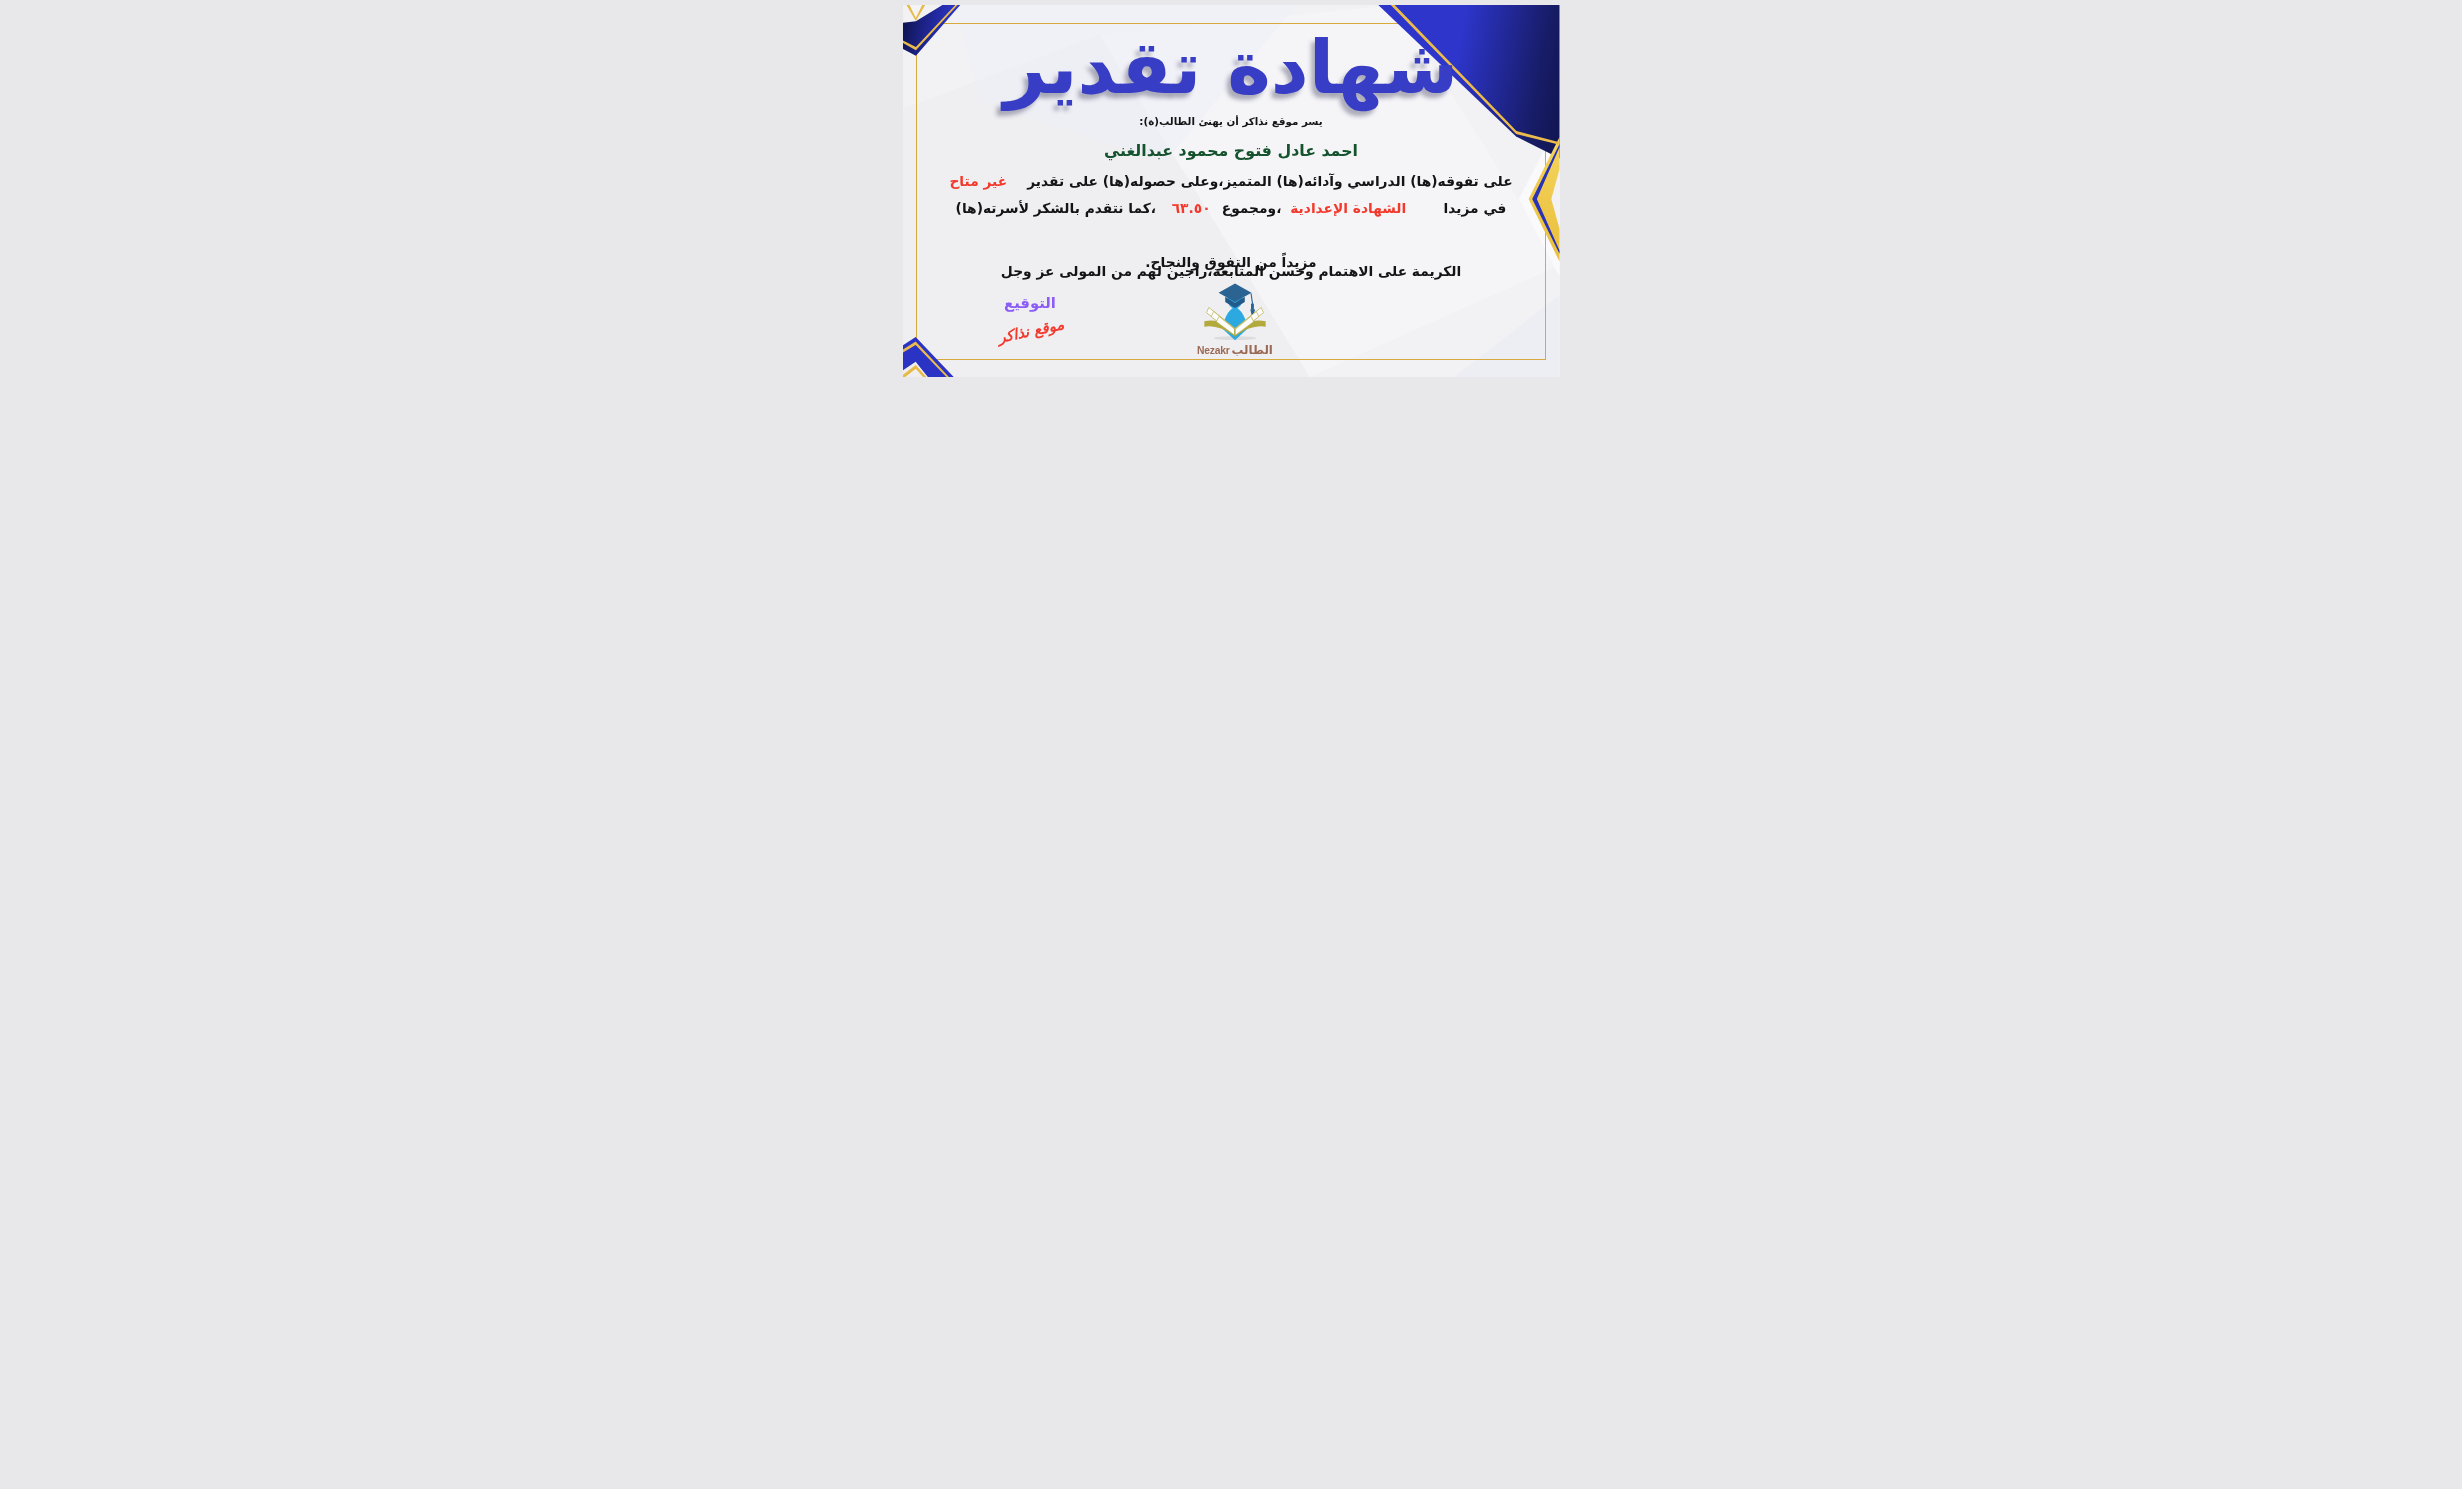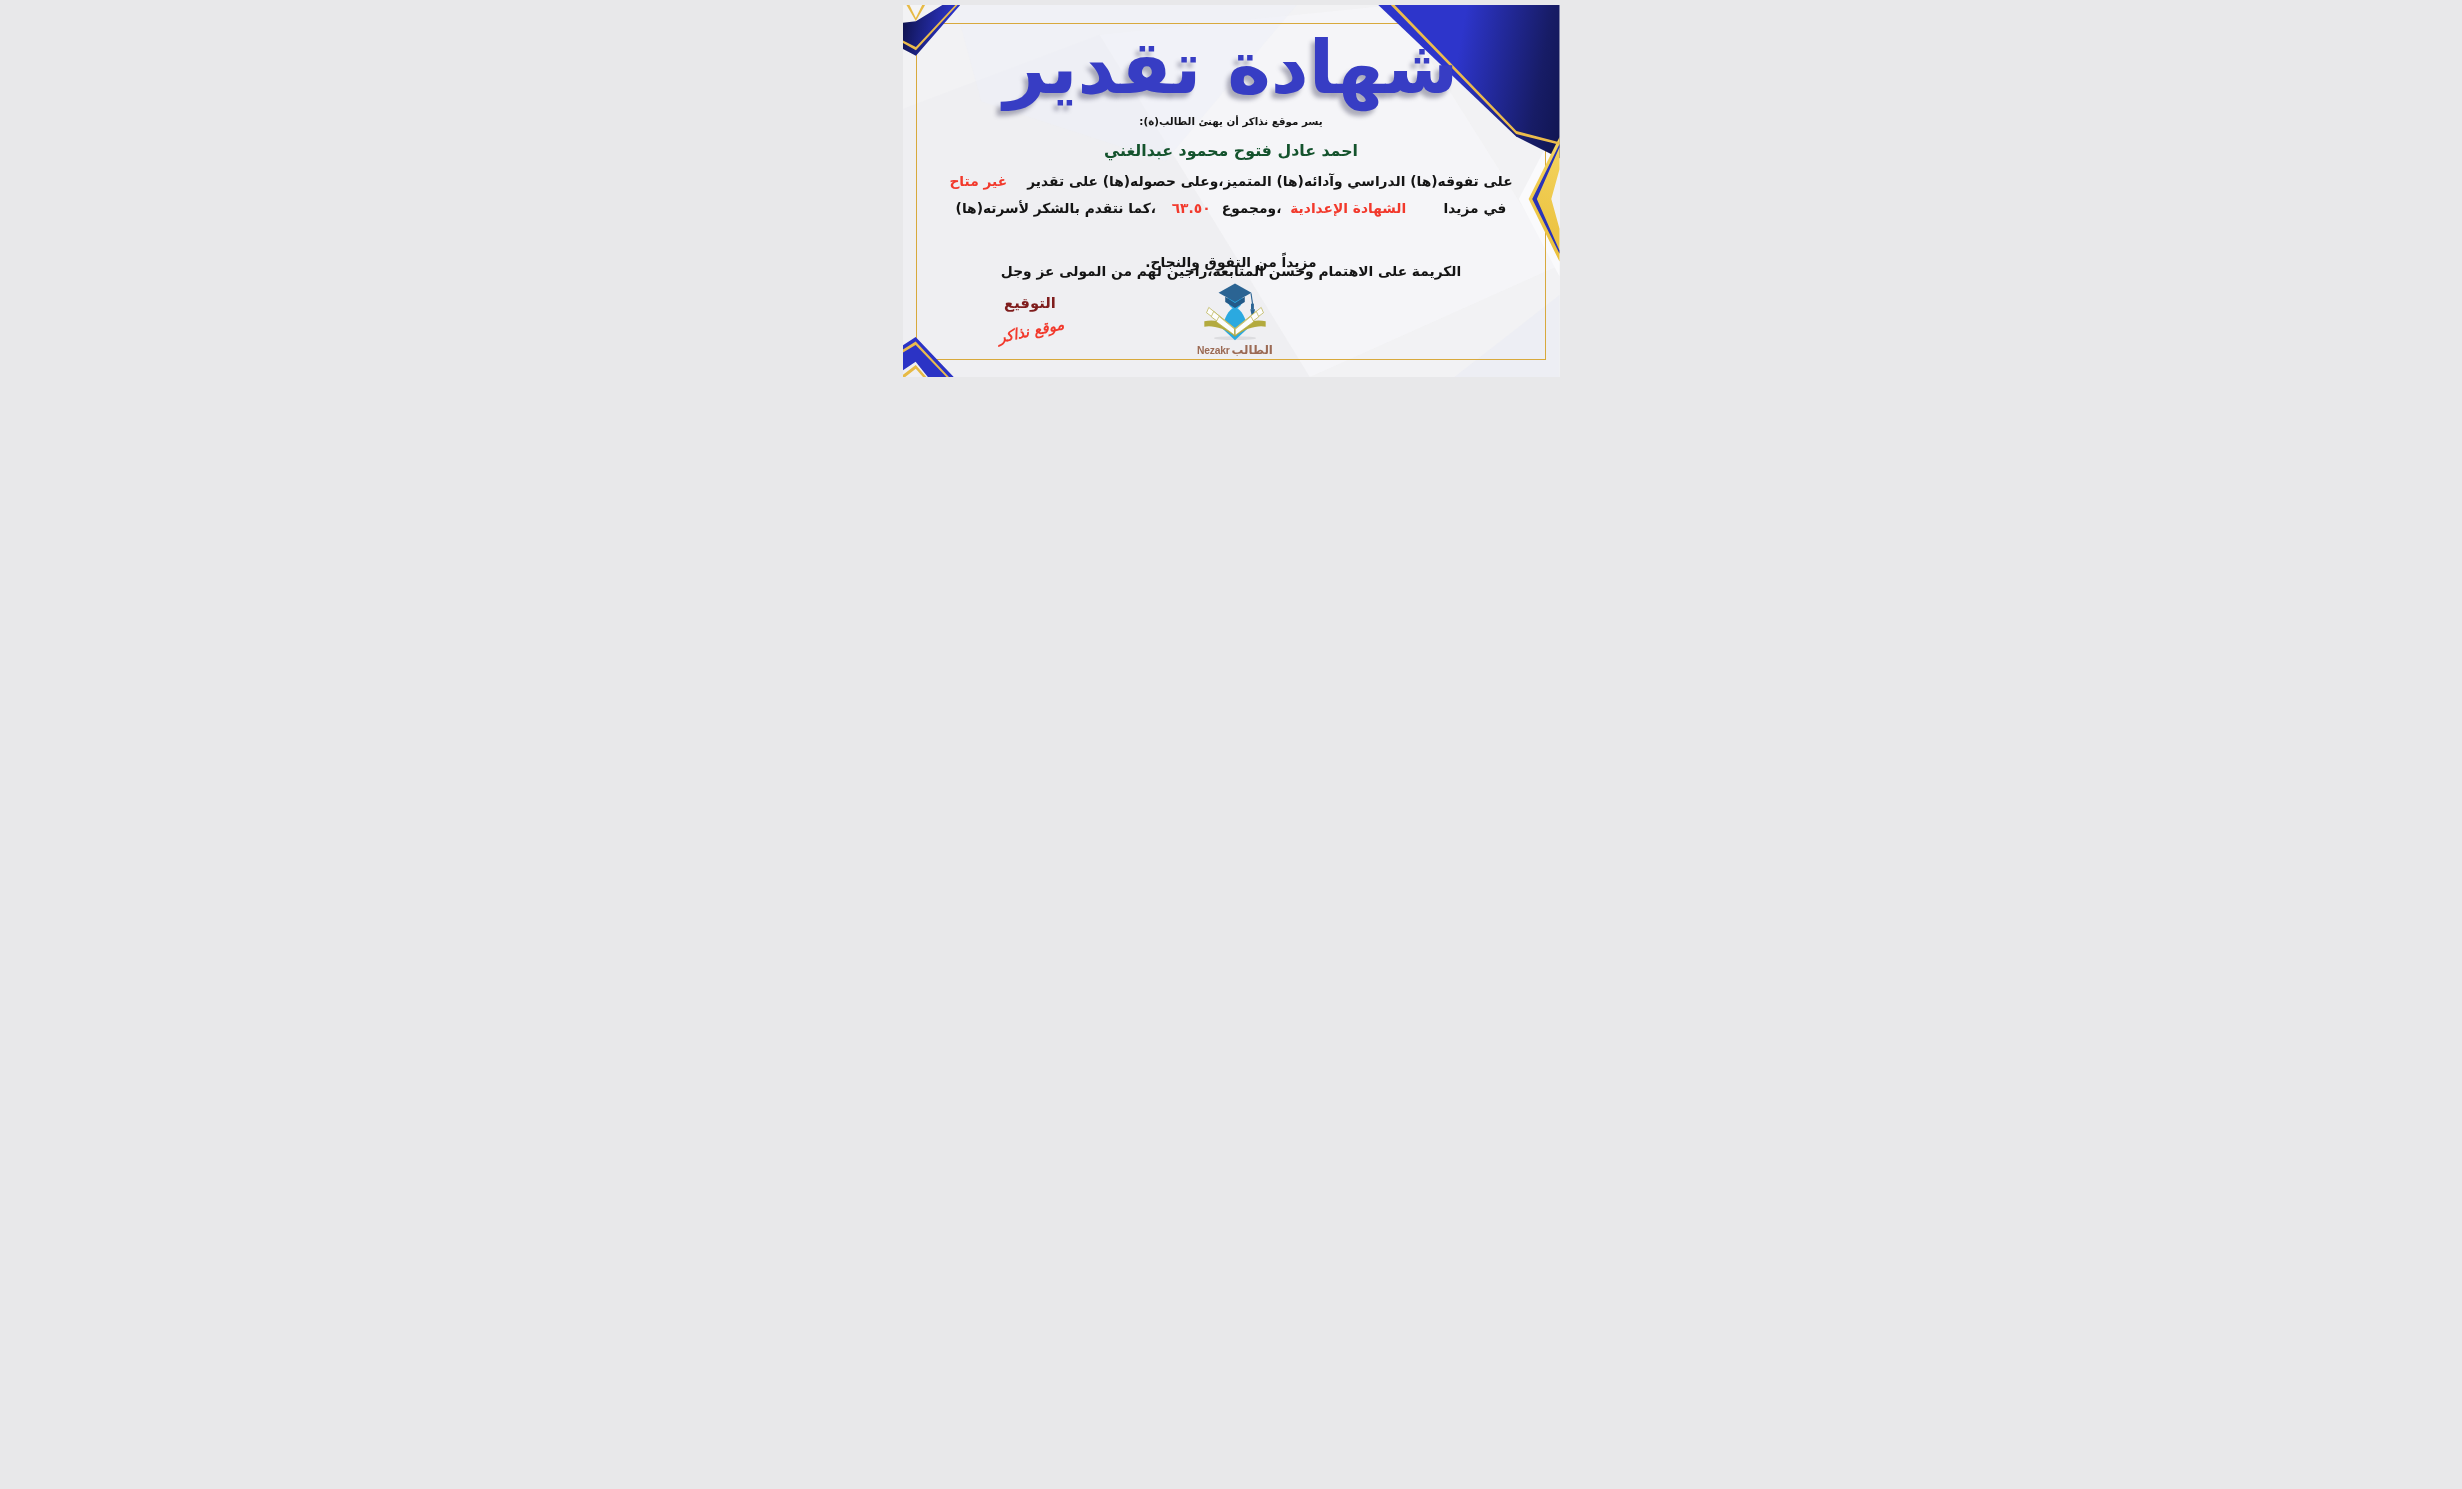--- a/index.html
+++ b/index.html
@@ -67,21 +67,21 @@
     text-shadow:-3.9px 5.4px 4.4px rgba(85,85,110,.45);}
   .intro{top:29.6%;font-size:10.3px;font-weight:700;}
   .name{top:36.6%;font-size:15.8px;font-weight:700;color:#14532d;}
   .bodyline{font-size:13.8px;font-weight:700;}
   .l3{top:45.2%;} .l4{top:52.4%;} .l5{top:59.7%;margin-top:36px;} .l6{top:67.0%;}
   .red{color:#F2392C;}
   .gap-grade{margin-right:15.3px;}
   .gap-exam{margin-right:32.5px;margin-left:4px;}
   .gap-score{margin-right:6.4px;margin-left:10.8px;}
   .sign-label{left:11.4%;width:16%;top:77.8%;font-size:14.8px;font-weight:700;
-    text-align:center;white-space:nowrap;z-index:6;color:#7f1d1d;}
+    text-align:center;white-space:nowrap;z-index:6;color:#8b5cf6;}
   .sign-value{left:11%;width:17%;top:85.2%;font-size:14.8px;font-weight:700;font-style:italic;
     color:#F2392C;text-align:center;white-space:nowrap;z-index:6;transform:rotate(-12deg);}
 
   
   .logo{left:42.8%;top:74.8%;width:15.6%;height:21%;z-index:6;}
   .logo svg{position:absolute;left:50%;top:0;transform:translateX(-50%);height:74%;}
   .logo-word{position:absolute;left:0;bottom:0;width:100%;height:24%;
     display:flex;align-items:baseline;justify-content:center;gap:2px;direction:ltr;}
   .logo-word .latin{position:static;font-family:Liberation Sans, sans-serif;font-weight:700;
     font-size:10.3px;color:#9B6A54;letter-spacing:-0.2px;}

